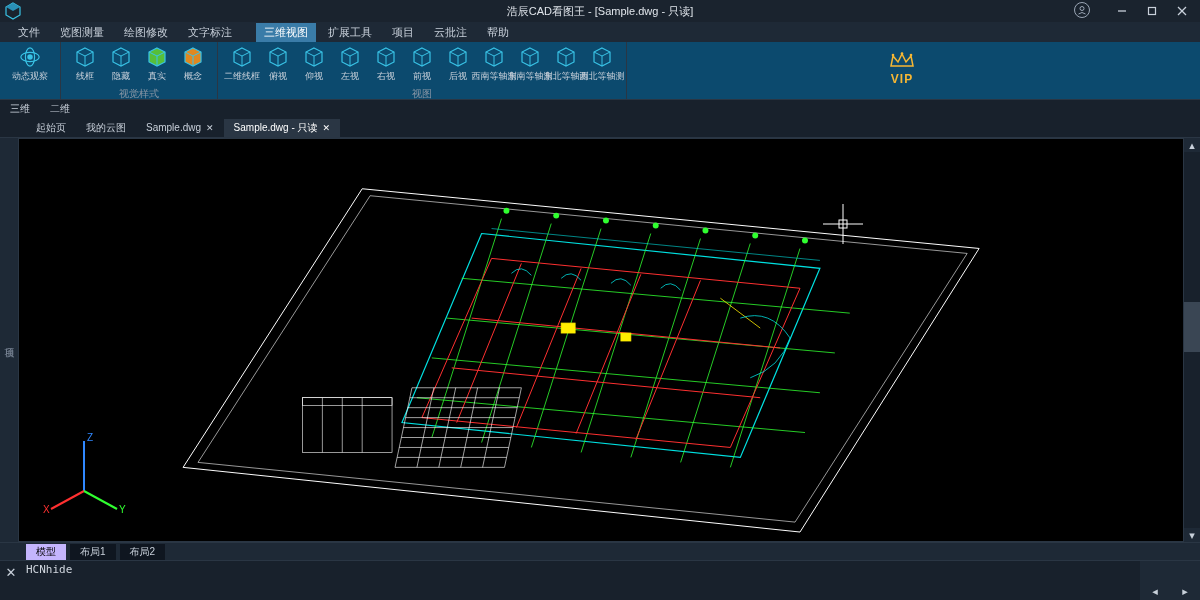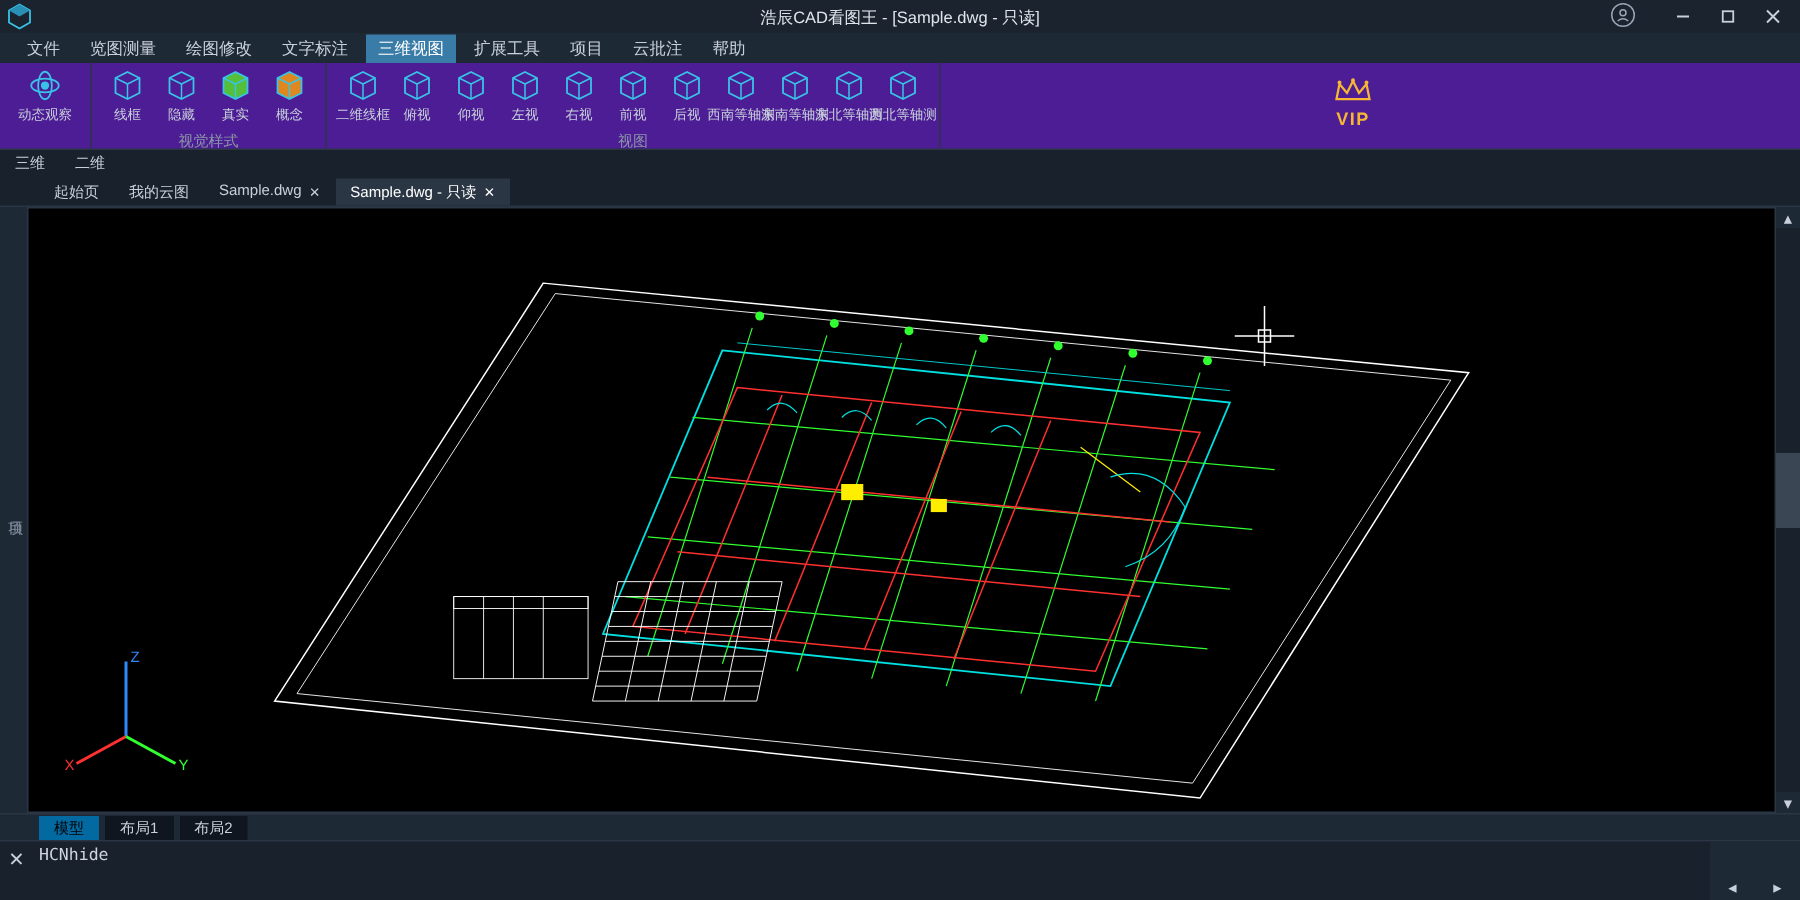--- a/index.html
+++ b/index.html
@@ -5,22 +5,22 @@
 * { margin: 0; padding: 0; box-sizing: border-box; }
 body { font-family: "Microsoft YaHei", sans-serif; font-size: 11px; background: #1e2936; color: #c8d0da; width: 1200px; height: 600px; overflow: hidden; }
 .title-bar { height: 22px; background: #1a232e; display: flex; align-items: center; justify-content: center; position: relative; }
 .title-text { color: #e0e5eb; font-size: 11px; }
 .logo-corner { position: absolute; left: 4px; top: 2px; width: 18px; height: 18px; }
 .win-controls { position: absolute; right: 4px; top: 0; display: flex; height: 22px; align-items: center; gap: 2px; }
 .win-btn { width: 28px; height: 18px; display: flex; align-items: center; justify-content: center; cursor: pointer; }
 .user-icon { position: absolute; right: 110px; top: 2px; width: 16px; height: 16px; border-radius: 50%; border: 1px solid #9aa6b5; display: flex; align-items: center; justify-content: center; }
 .menubar { height: 20px; background: #1e2936; display: flex; align-items: center; padding-left: 10px; gap: 4px; }
 .menu-item { padding: 2px 8px; font-size: 11px; cursor: pointer; }
-.menu-item.active { background: #3a7ca8; color: #fff; }
-.ribbon { height: 58px; background: #4c1d95; display: flex; border-bottom: 1px solid #2a3644; position: relative; }
+.menu-item.active { background: #3a7ca8; color: #fff; margin-left: 12px; }
+.ribbon { height: 58px; background: #0c4a6e; display: flex; border-bottom: 1px solid #2a3644; position: relative; }
 .ribbon-group { display: flex; flex-direction: column; align-items: center; border-right: 1px solid #2a3644; padding: 2px 6px 0 6px; }
 .ribbon-row { display: flex; gap: 0; }
 .ribbon-btn { width: 36px; display: flex; flex-direction: column; align-items: center; justify-content: flex-start; cursor: pointer; padding: 2px 1px; }
 .ribbon-btn.wide { width: 48px; }
 .ribbon-icon { width: 22px; height: 22px; display: flex; align-items: center; justify-content: center; }
 .ribbon-label { font-size: 9px; margin-top: 2px; white-space: nowrap; text-align: center; }
 .ribbon-group-label { font-size: 10px; color: #8a96a5; margin-top: 2px; }
 .vip-badge { position: absolute; right: 284px; top: 10px; display: flex; flex-direction: column; align-items: center; }
 .vip-text { color: #f7b733; font-weight: bold; font-size: 12px; margin-top: 2px; letter-spacing: 1px; }
 .mode-tabs { height: 18px; background: #18212c; display: flex; align-items: center; }
@@ -33,21 +33,21 @@
 .side-panel { width: 18px; background: #1e2936; writing-mode: vertical-rl; display: flex; align-items: center; justify-content: center; font-size: 10px; color: #7a8696; }
 .canvas-area { flex: 1; background: #000; position: relative; border: 1px solid #2a3644; overflow: hidden; }
 .axis-gizmo { position: absolute; left: 20px; bottom: 20px; width: 90px; height: 90px; }
 .cursor-cross { position: absolute; right: 320px; top: 65px; }
 .scroll-v { width: 16px; background: #1e2936; display: flex; flex-direction: column; }
 .scroll-v .arrow { height: 14px; display: flex; align-items: center; justify-content: center; cursor: pointer; }
 .scroll-v .track { flex: 1; background: #18212c; position: relative; }
 .scroll-v .thumb { position: absolute; top: 40%; width: 100%; height: 50px; background: #3a4654; }
 .bottom-tabs { height: 18px; background: #1e2936; display: flex; align-items: center; padding-left: 26px; gap: 4px; border-top: 1px solid #2a3644; }
 .btab { padding: 1px 10px; font-size: 10px; cursor: pointer; background: #0f1620; }
-.btab.active { background: #0369a1; color: #000; font-weight: 500; text-align: center; }
+.btab.active { background: #c4b5fd; color: #000; font-weight: 500; text-align: center; }
 .cmd-area { height: 40px; background: #18212c; display: flex; border-top: 1px solid #2a3644; }
 .cmd-close { width: 22px; display: flex; align-items: flex-start; justify-content: center; padding-top: 4px; cursor: pointer; font-size: 13px; }
 .cmd-lines { flex: 1; font-family: Consolas, monospace; font-size: 11px; padding: 2px 4px; display: flex; flex-direction: column; gap: 46px; }
 .cmd-line1 { color: #d0d6de; }
 .cmd-line2 { color: #d0d6de; background: #000000; padding: 1px 3px; }
 .cmd-scroll { width: 60px; background: #1e2936; display: flex; align-items: flex-end; justify-content: space-around; padding-bottom: 2px; }
 </style>
 </head>
 <body>
 

